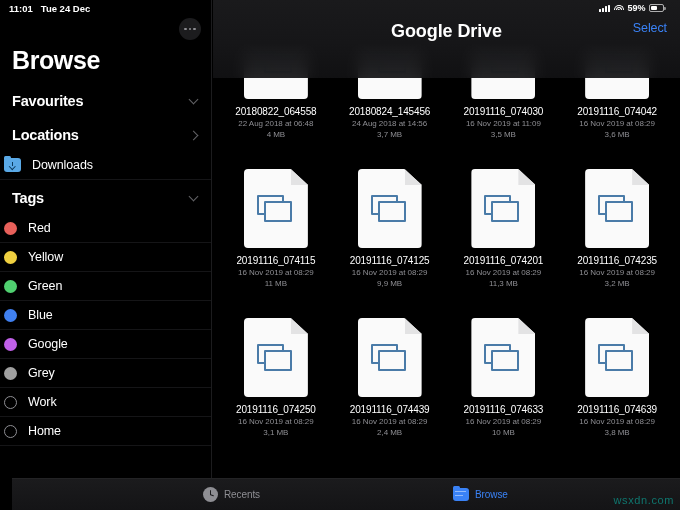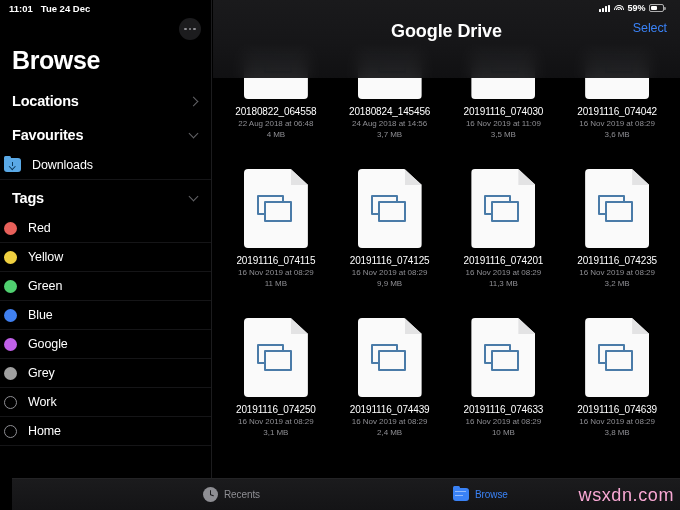--- a/index.html
+++ b/index.html
@@ -145,21 +145,21 @@
   .clock-icon b { position:absolute; left:6.6px; top:3.2px; width:1.3px; height:4.6px; background:#1c1c1e; border-radius:1px; }
   .clock-icon s { position:absolute; left:7px; top:7px; width:4px; height:1.3px; background:#1c1c1e; border-radius:1px; transform-origin:left center; transform:rotate(20deg); }
   .folder-icon { width:16px; height:13px; position:relative; }
   .folder-icon .body { position:absolute; inset:0; background:#3a82f6; border-radius:1.5px 3px 3px 3px; }
   .folder-icon .tab2 { position:absolute; top:-2.2px; left:0; width:7px; height:3px; background:#3a82f6; border-radius:1.5px 1.5px 0 0; }
   .folder-icon .ln { position:absolute; left:2px; top:3px; width:11px; height:1.3px; background:rgba(255,255,255,.45); }
   .folder-icon .ln2 { position:absolute; left:2px; top:6.5px; width:8px; height:1.3px; background:rgba(255,255,255,.45); }
 
   .watermark {
     position:absolute; right:6px; bottom:4px;
-    color:#f9a8d4; font-size:18px; letter-spacing:.6px; z-index:55;
+    color:#0f766e; font-size:11px; letter-spacing:.6px; z-index:55;
   }
 </style>
 </head>
 <body>
 
 <div id="app">
 
   <div class="statusbar">
     <div class="sb-left">
       <span>11:01</span>
@@ -186,26 +186,26 @@
 
   <div class="sidebar">
     <div class="more-btn">
         <i></i>
         <i></i>
         <i></i>
       </div>
     <div class="browse-title">Browse</div>
     <div id="sidebar-sections">
         <div class="sec-head">
+          <span class="t">Favourites</span>
+          <span class="chev down"></span>
+        </div>
+        <div class="sec-head">
           <span class="t">Locations</span>
           <span class="chev right"></span>
-        </div>
-        <div class="sec-head">
-          <span class="t">Favourites</span>
-          <span class="chev down"></span>
         </div>
         <div class="row">
           <span class="dl-icon">
             <span class="tab"></span>
             <span class="body"></span>
             <span class="arr">
               <b></b>
               <s></s>
             </span>
           </span>

